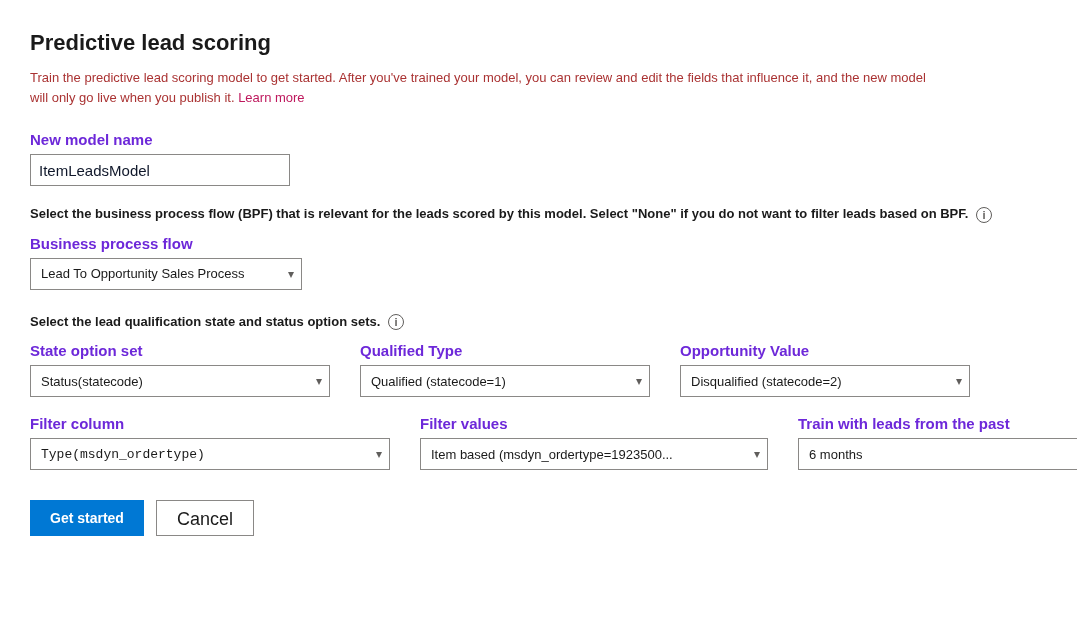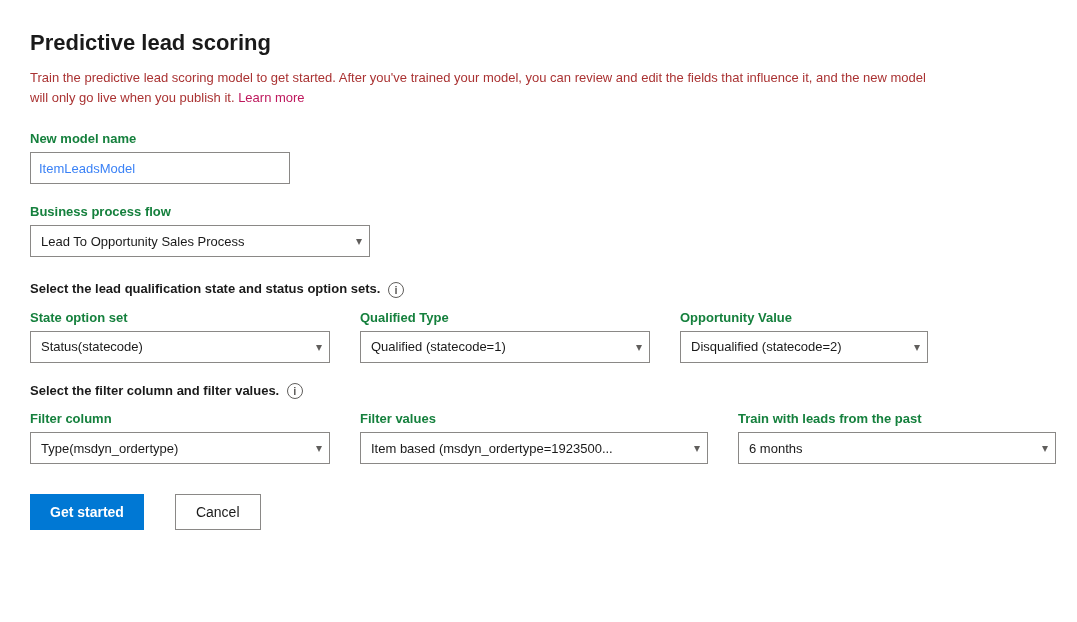--- a/index.html
+++ b/index.html
@@ -26,32 +26,32 @@
       font-size: 13px;
       line-height: 1.5;
       margin-bottom: 24px;
       max-width: 900px;
     }
     .description-text a {
       color: #be185d;
       text-decoration: none;
     }
     .field-label {
-      font-size: 13px;
-      font-weight: 600;
-      color: #15803d;
+      font-size: 15px;
+      font-weight: 600;
+      color: #6d28d9;
       margin-bottom: 6px;
     }
     .text-input {
       width: 260px;
       height: 32px;
       border: 1px solid #8a8886;
       padding: 4px 8px;
-      font-size: 13px;
-      color: #3b82f6;
+      font-size: 15px;
+      color: #0f172a;
       outline: none;
     }
     .section-description {
       font-size: 13px;
       font-weight: 600;
       color: #1a1a1a;
       margin-bottom: 12px;
       margin-top: 20px;
       max-width: 980px;
     }
@@ -88,90 +88,94 @@
     .dropdown-arrow {
       position: absolute;
       right: 8px;
       top: 50%;
       transform: translateY(-50%);
       pointer-events: none;
       font-size: 12px;
       color: #605e5c;
     }
     .bpf-dropdown {
-      width: 340px;
+      width: 272px;
     }
     .field-section {
       margin-bottom: 20px;
     }
     .fields-row {
       display: flex;
       gap: 30px;
       align-items: flex-end;
     }
     .field-group {
       display: flex;
       flex-direction: column;
     }
     .state-dropdown { width: 300px; }
     .qualified-dropdown { width: 290px; }
-    .disqualified-dropdown { width: 248px; }
-    .filter-col-dropdown { width: 300px; }
+    .disqualified-dropdown { width: 290px; }
+    .filter-col-dropdown { width: 360px; font-family: Liberation Mono, monospace; }
     .filter-val-dropdown { width: 348px; }
     .train-dropdown { width: 318px; }
     .divider-section {
       margin-top: 24px;
       margin-bottom: 8px;
     }
     .button-row {
       display: flex;
+      gap: 12px;
       margin-top: 30px;
       align-items: center;
     }
     .btn-primary {
       background: #0078d4;
       color: #fff;
       border: none;
       padding: 8px 20px;
       font-size: 14px;
       font-weight: 600;
       cursor: pointer;
       height: 36px;
       min-width: 110px;
     }
     .btn-secondary {
       background: #fff;
       color: #1a1a1a;
       border: 1px solid #8a8886;
       padding: 8px 20px;
-      font-size: 14px;
+      font-size: 18px;
       cursor: pointer;
       height: 36px;
       min-width: 80px;
-      margin-left: 31px;
     }
     .section-gap { margin-top: 18px; }
   </style>
 </head>
 <body>
 
 <div class="page-container">
 
   <h1 class="page-title">Predictive lead scoring</h1>
 
   <p class="description-text">
     <span>Train the predictive lead scoring model to get started. After you've trained your model, you can review and edit the fields that influence it, and the new model will only go live when you publish it.</span>
     <a href="#">Learn more</a>
   </p>
 
   <div class="field-section">
     <div class="field-label">New model name</div>
     <input type="text" class="text-input" value="ItemLeadsModel" style="">
   </div>
 
+  <div class="section-description">
+    <span>Select the business process flow (BPF) that is relevant for the leads scored by this model. Select "None" if you do not want to filter leads based on BPF.</span>
+    <span class="info-icon">i</span>
+  </div>
 
   <div class="field-section">
     <div class="field-label">Business process flow</div>
     <div class="dropdown-wrapper">
       <select class="dropdown bpf-dropdown">
         <option>Lead To Opportunity Sales Process</option>
       </select>
       <span class="dropdown-arrow">▾</span>
     </div>
   </div>
@@ -206,24 +210,20 @@
           <select class="dropdown disqualified-dropdown">
             <option>Disqualified (statecode=2)</option>
           </select>
           <span class="dropdown-arrow">▾</span>
         </div>
       </div>
     </div>
   </div>
 
   <div class="divider-section section-gap">
-    <div class="section-description">
-      <span>Select the filter column and filter values.</span>
-      <span class="info-icon">i</span>
-    </div>
     <div class="fields-row">
       <div class="field-group">
         <div class="field-label">Filter column</div>
         <div class="dropdown-wrapper">
           <select class="dropdown filter-col-dropdown">
             <option>Type(msdyn_ordertype)</option>
           </select>
           <span class="dropdown-arrow">▾</span>
         </div>
       </div>

